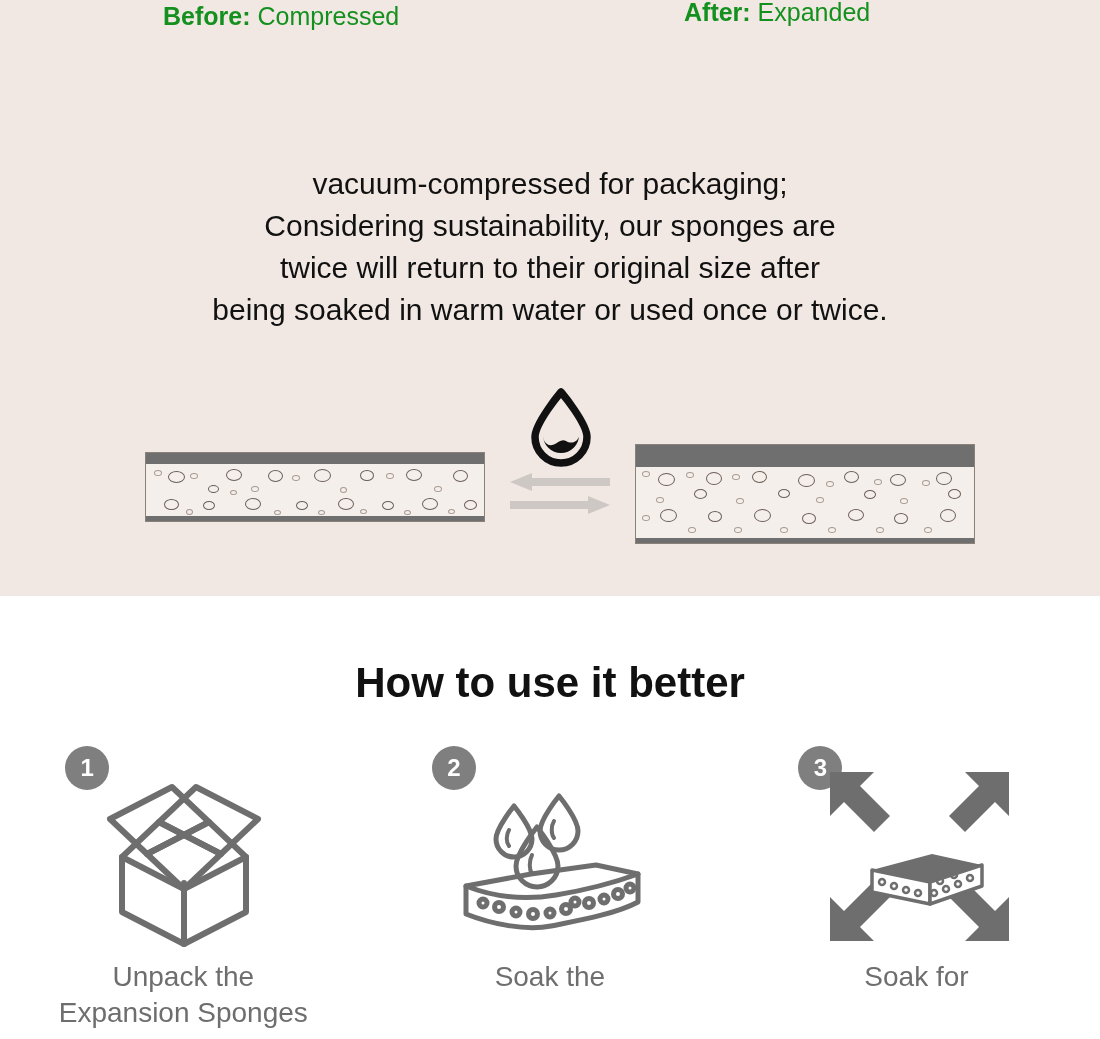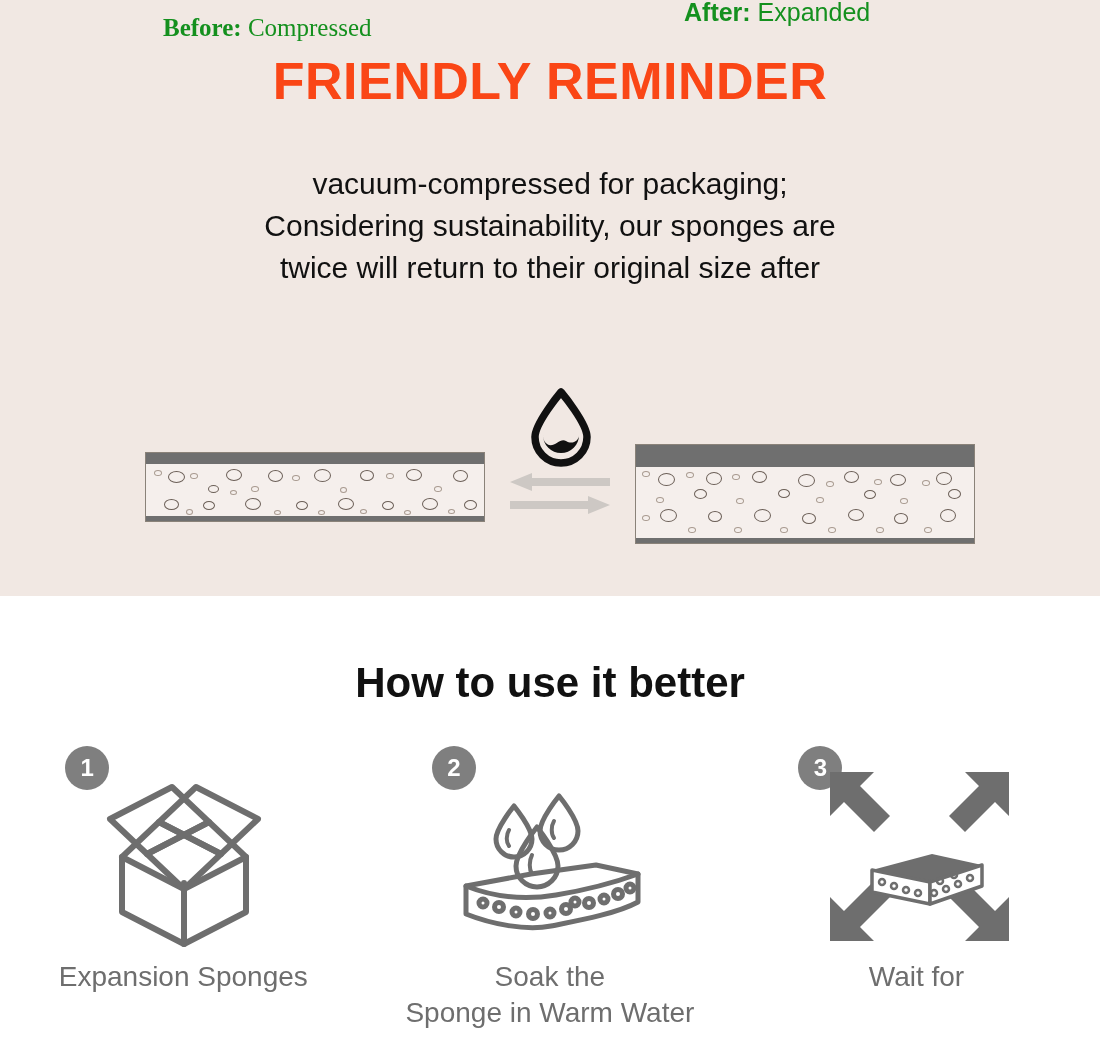--- a/index.html
+++ b/index.html
@@ -51,21 +51,21 @@
 
   .panel-label {
     position: absolute;
     font-size: 25px;
     color: #14901e;
     line-height: 1;
     white-space: nowrap;
   }
   .panel-label .lead { font-weight: bold; }
 
-  #before-label { left: 163px; top: 15px; font-family: Liberation Serif, serif; }
+  #before-label { left: 163px; top: 4px; }
   #after-label  { left: 684px; top: 0px; }
 
   
   .sponge-block {
     position: absolute;
     background: #f5efec;
     border: 1px solid #8a8279;
     overflow: hidden;
   }
   .sponge-block .crust {
@@ -169,26 +169,26 @@
   }
   .step-caption div { white-space: nowrap; }
 </style>
 </head>
 <body>
 
 <div id="page">
 
   <div id="reminder-section">
 
-    <div id="reminder-title">FRIENDLY REMINDER</div>
 
     <div id="reminder-body">
       <div>vacuum-compressed for packaging;</div>
       <div>Considering sustainability, our sponges are</div>
       <div>twice will return to their original size after</div>
+      <div>being soaked in warm water or used once or twice.</div>
     </div>
 
     <div id="before-label" class="panel-label">
       <span class="lead">Before:</span><span> Compressed</span>
     </div>
 
     <div id="after-label" class="panel-label">
       <span class="lead">After:</span><span> Expanded</span>
     </div>
 
@@ -308,20 +308,21 @@
 
               <path d="M157 93 L120 58 L58 90 L95 125 Z"></path>
 
               <path d="M70 58 L107 23 L169 55 L132 90 Z"></path>
 
               <path d="M120 58 L83 23 L21 55 L58 90 Z"></path>
             </svg>
           </span>
         </div>
         <div class="step-caption">
+          <div>Unpack the</div>
           <div>Expansion Sponges</div>
         </div>
       </div>
 
       <div class="step">
         <div class="step-graphic">
           <div class="step-badge">2</div>
           <span class="step-icon">
             <svg width="195" height="185" viewBox="0 0 195 185" fill="none" stroke="#6e6e6e" stroke-width="5" stroke-linejoin="round" stroke-linecap="round">
 
@@ -346,21 +347,20 @@
               <circle cx="119" cy="138" r="4"></circle>
               <circle cx="133" cy="139" r="4.5"></circle>
               <circle cx="148" cy="135" r="4"></circle>
               <circle cx="162" cy="130" r="4.5"></circle>
               <circle cx="174" cy="124" r="4"></circle>
             </svg>
           </span>
         </div>
         <div class="step-caption">
           <div>Soak the</div>
-          <div>Sponge in Warm Water</div>
         </div>
       </div>
 
       <div class="step">
         <div class="step-graphic">
           <div class="step-badge">3</div>
           <span class="step-icon">
             <svg width="195" height="185" viewBox="0 0 195 185">
               <g fill="#6e6e6e">
 
@@ -385,19 +385,19 @@
                 <circle cx="124" cy="125" r="3"></circle>
                 <circle cx="136" cy="120" r="3"></circle>
                 <circle cx="148" cy="114" r="3"></circle>
                 <circle cx="132" cy="111" r="3"></circle>
                 <circle cx="118" cy="117" r="3"></circle>
               </g>
             </svg>
           </span>
         </div>
         <div class="step-caption">
-          <div>Wait for</div>
+          <div>Soak for</div>
         </div>
       </div>
 
     </div>
   </div>
 </div>
 
 </body></html>

